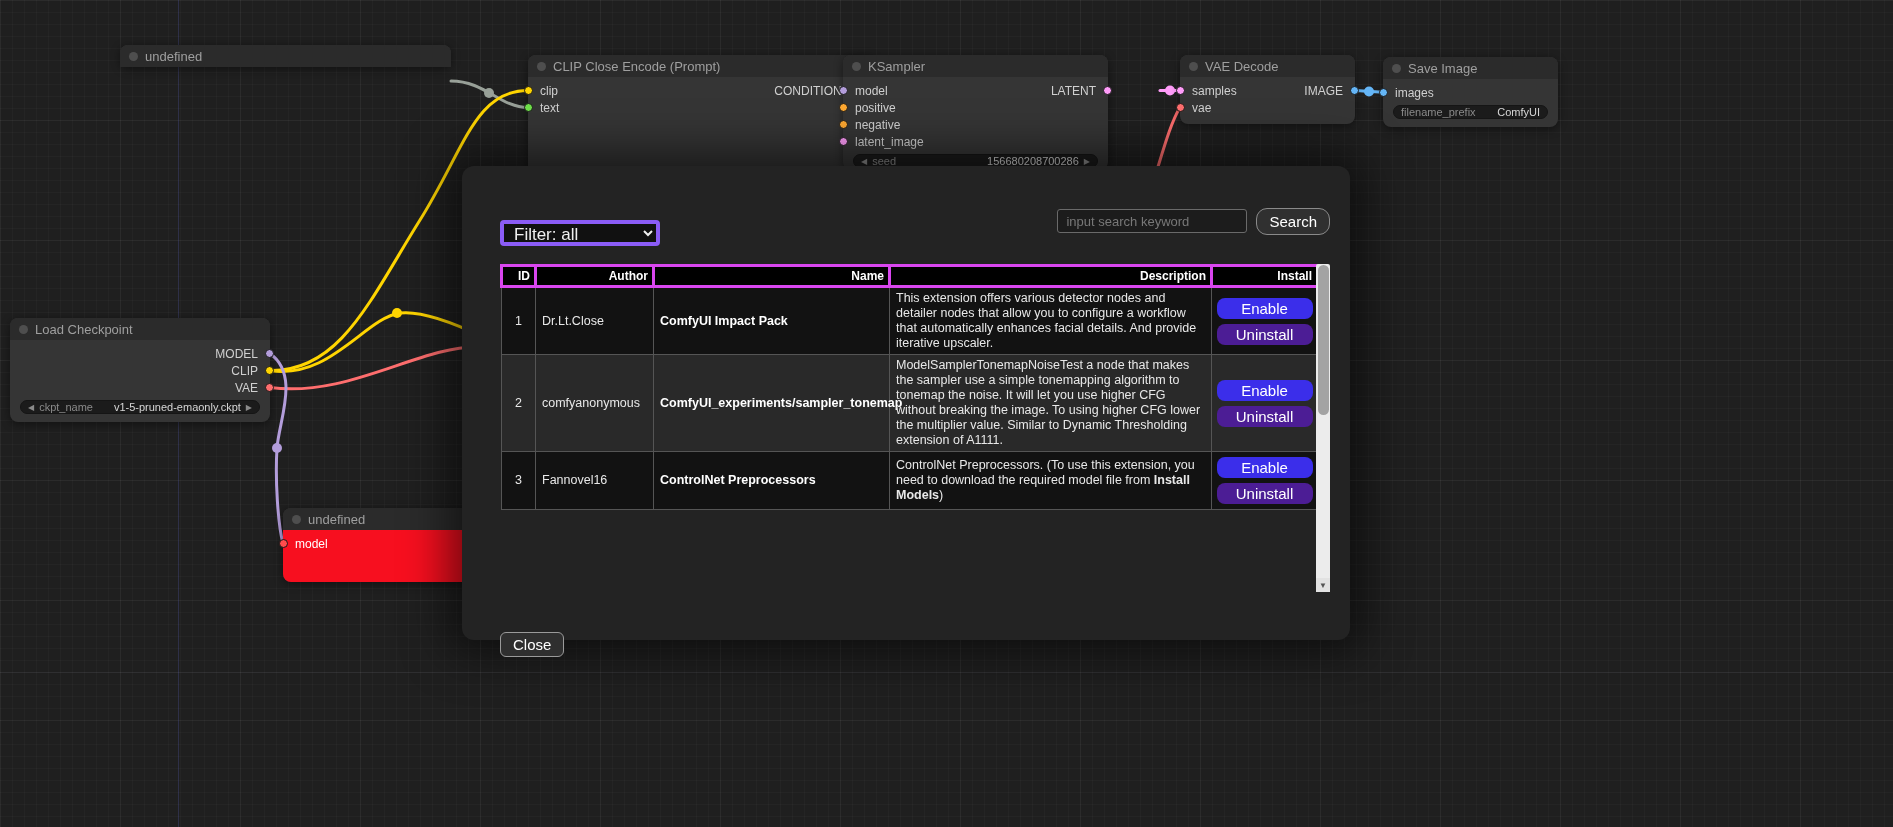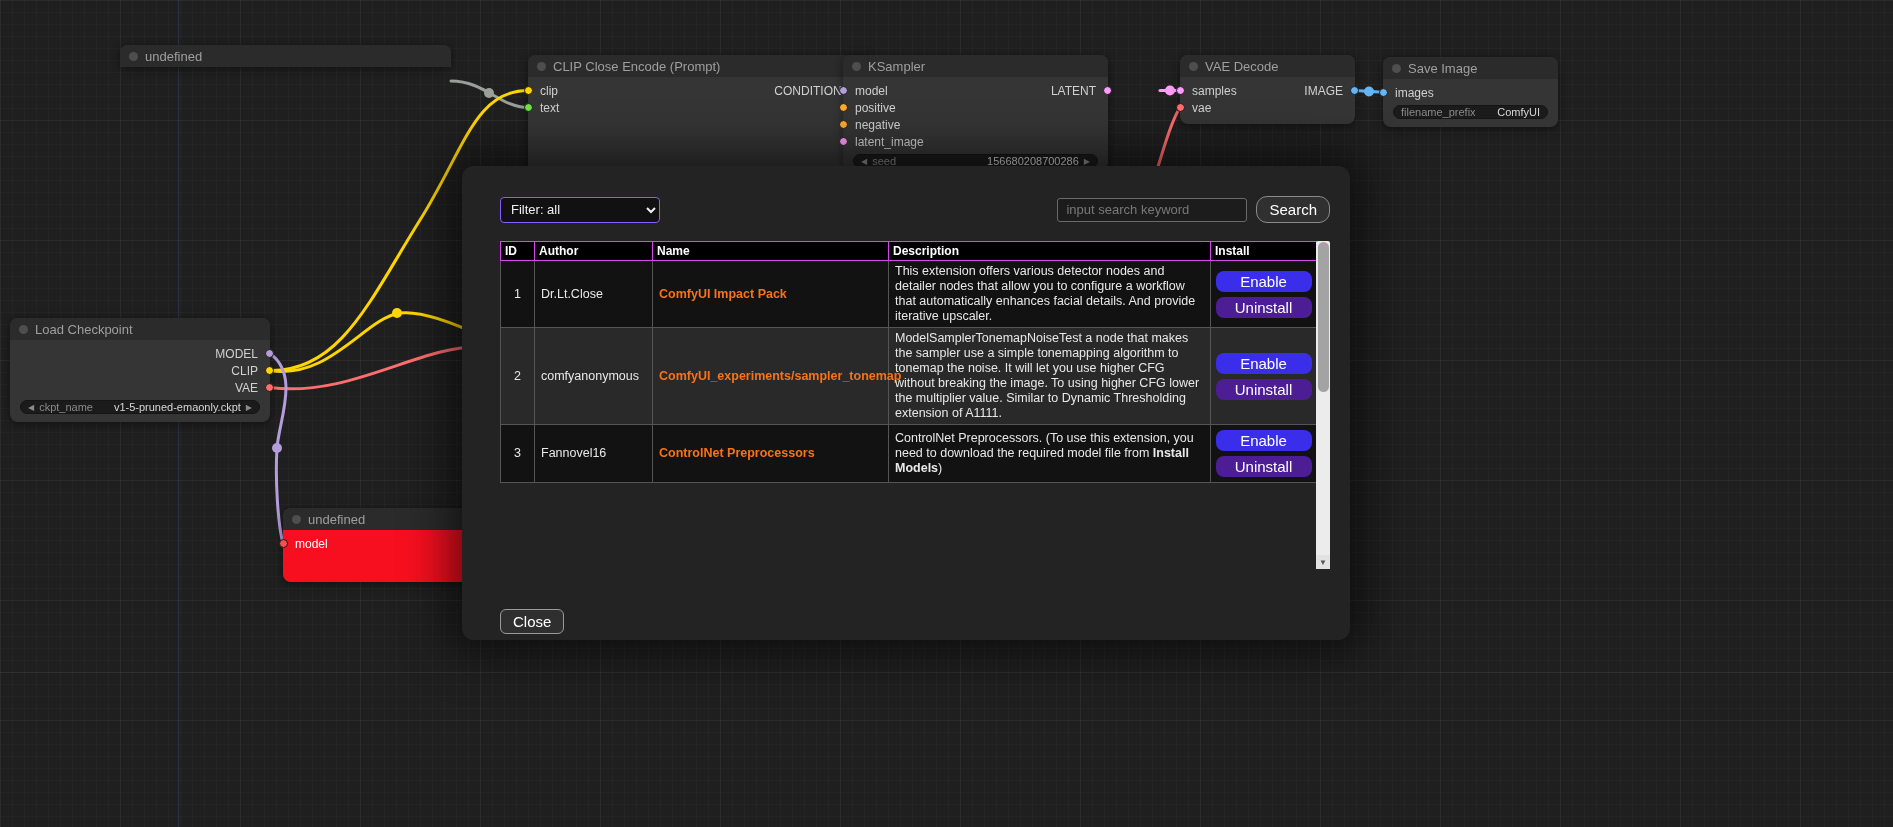--- a/index.html
+++ b/index.html
@@ -66,51 +66,51 @@
   .modal {
     position:absolute; left:462px; top:166px; width:888px; height:474px;
     background:#232323; border-radius:12px; z-index:10;
     box-shadow:0 0 45px 14px rgba(0,0,0,0.55);
     padding:30px 38px 0 38px;
     color:#e6e6e6; color-scheme:dark;
   }
   .controls-row { width:830px; display:flex; align-items:center; }
   .filter-select {
     width:160px; height:26px; background:#111; color:#f0f0f0;
-    border:1px solid #8b5cf6; border-radius:4px; font-size:13px;
-    font-family:"Liberation Sans", sans-serif; padding:0 6px;
+    border:4px solid #8b5cf6; border-radius:4px; font-size:17px;
+    font-family:"Liberation Sans", sans-serif; padding:0 6px;margin-top:24px;
   }
   .search-group { margin-left:auto; display:flex; align-items:center; gap:9px; }
   .search-input {
     width:190px; height:24px; background:#1c1c1c; border:1px solid #6a6a6a;
     border-radius:3px; color:#cfcfcf; font-size:13px; padding:0 8px;
     font-family:"Liberation Sans", sans-serif;
   }
   .search-input::placeholder { color:#787878; }
   .search-btn {
     height:27px; padding:0 12px; background:#303030; color:#fff;
     border:1px solid #8a8a8a; border-radius:11px; font-size:15px;
     font-family:"Liberation Sans", sans-serif; cursor:pointer;
   }
   .table-wrap { position:relative; width:830px; height:328px; margin-top:18px; }
   table.ext-table { border-collapse:collapse; width:816px; table-layout:fixed; }
   .ext-table th {
     background:#000; color:#fff; font-weight:bold; font-size:12px;
-    border:1px solid #d946ef; padding:2px 4px; text-align:left; height:16px;
+    border:3px solid #d946ef; padding:2px 4px; text-align:right; height:16px;
   }
   .ext-table td {
     border:1px solid #555; padding:3px 6px; vertical-align:middle;
     font-size:12.5px; color:#e8e8e8; line-height:15px;
   }
   .ext-table tbody tr:nth-child(odd)  { background:#121212; }
   .ext-table tbody tr:nth-child(even) { background:#292929; }
   .col-id{width:34px;} .col-author{width:118px;} .col-name{width:236px;}
   .col-desc{width:322px;} .col-install{width:106px;}
   td.cell-id { text-align:center; }
-  a.ext-link { color:#f97316; font-weight:bold; text-decoration:none; cursor:pointer; }
+  a.ext-link { color:#ffffff; font-weight:bold; text-decoration:none; cursor:pointer; }
   .install-box { display:flex; flex-direction:column; gap:5px; align-items:center; padding:2px 0; }
   .btn-enable, .btn-uninstall {
     width:96px; padding:2px 4px; border:none; border-radius:8px;
     color:#fff; font-size:15px; font-family:"Liberation Sans", sans-serif; cursor:pointer;
   }
   .btn-enable { background:#3b2eea; }
   .btn-uninstall { background:#4c1d95; }
   
   .sb-track {
     position:absolute; top:0; right:0; width:14px; height:328px;

